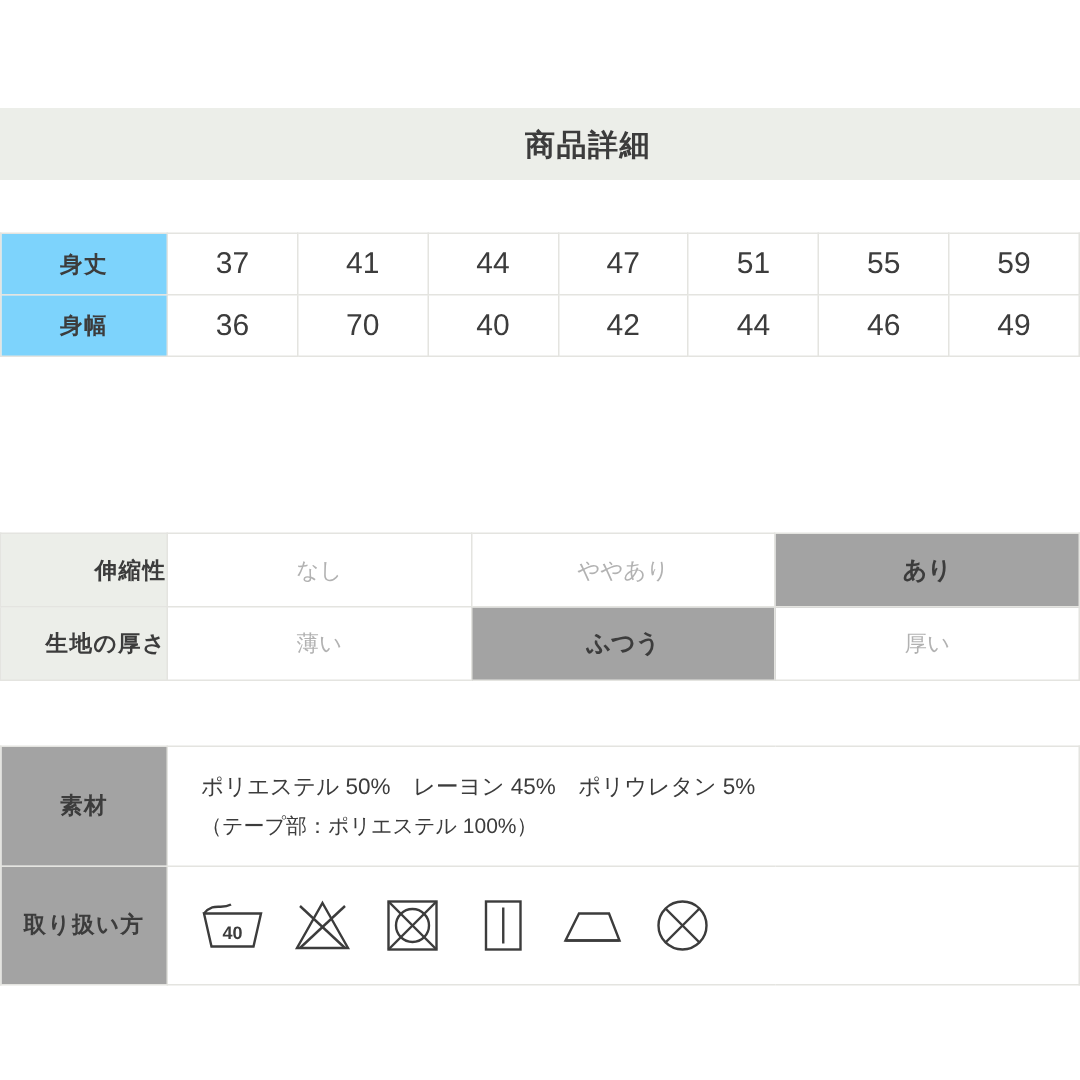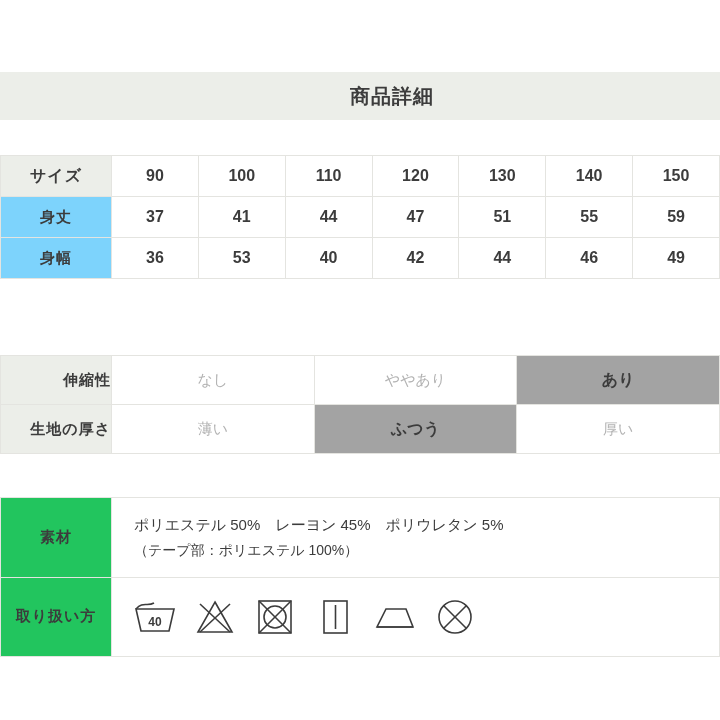--- a/index.html
+++ b/index.html
@@ -56,23 +56,22 @@
     border: 1px solid #e4e4e0;
     padding: 0;
     font-weight: normal;
   }
 
   
   .size-table { top: 155px; }
   .size-table td {
     height: 40px;
     text-align: center;
-    font-size: 16px;
-    color: #3c3c3c;
-    font-weight: bold;
+    font-size: 20px;
+    color: #3c3c3c;
   }
   .size-table .rowhead {
     background: #7dd3fc;
     width: 110px;
     font-size: 15px;
     font-weight: bold;
     letter-spacing: 1px;
   }
   .size-table tr.head td {
     font-weight: bold;
@@ -107,21 +106,21 @@
     font-size: 16px;
   }
 
   
   .material-table { top: 497px; }
   .material-table td {
     font-size: 15px;
     color: #3c3c3c;
   }
   .material-table .rowhead {
-    background: #22c55e;
+    background: #a3a3a3;
     width: 110px;
     text-align: center;
     font-size: 15px;
     font-weight: bold;
     letter-spacing: 1px;
     margin-left: 36px;
   }
   .material-cell {
     padding: 14px 0 14px 22px !important;
     line-height: 1.75;
@@ -150,44 +149,34 @@
 
 <div class="page">
 
   <div class="title-bar">
     <span class="title-text">商品詳細</span>
   </div>
 
   <div class="block size-table">
     <table>
       <tbody>
-          <tr class="head">
-        <td class="rowhead">サイズ</td>
-        <td>90</td>
-        <td>100</td>
-        <td>110</td>
-        <td>120</td>
-        <td>130</td>
-        <td>140</td>
-        <td>150</td>
-      </tr>
       <tr>
         <td class="rowhead">身丈</td>
         <td>37</td>
         <td>41</td>
         <td>44</td>
         <td>47</td>
         <td>51</td>
         <td>55</td>
         <td>59</td>
       </tr>
       <tr>
         <td class="rowhead">身幅</td>
         <td>36</td>
-        <td>53</td>
+        <td>70</td>
         <td>40</td>
         <td>42</td>
         <td>44</td>
         <td>46</td>
         <td>49</td>
       </tr>
     </tbody>
       </table>
   </div>
 

